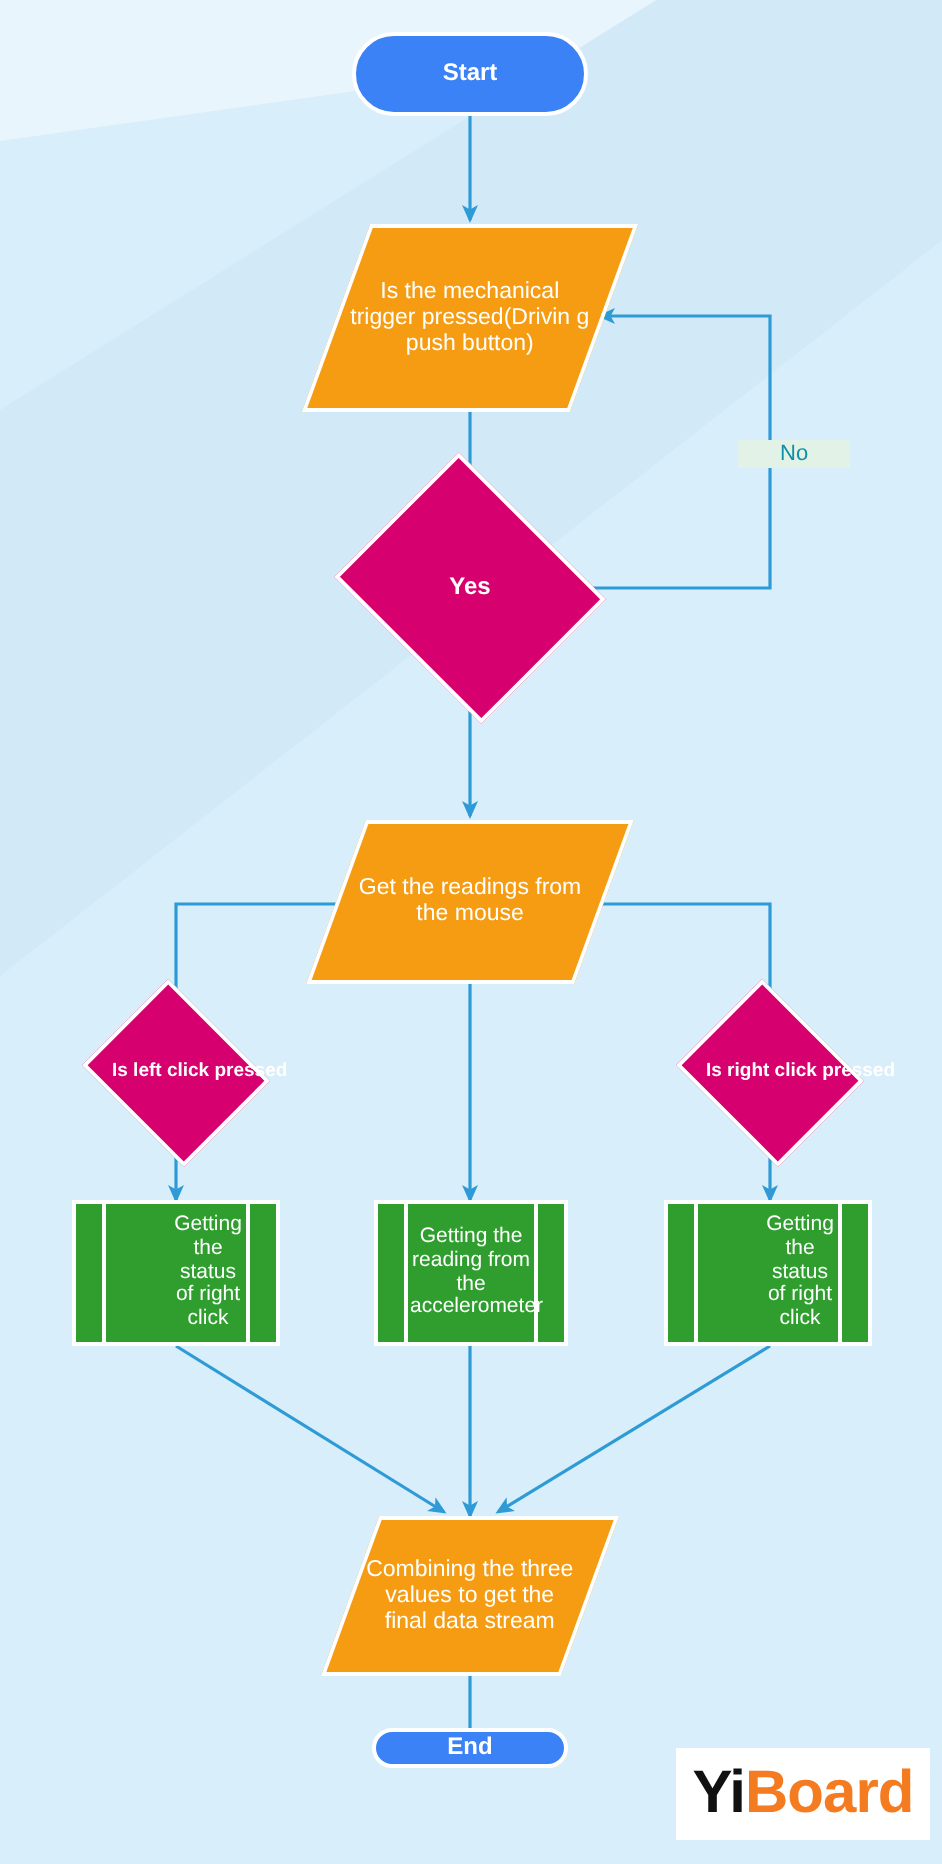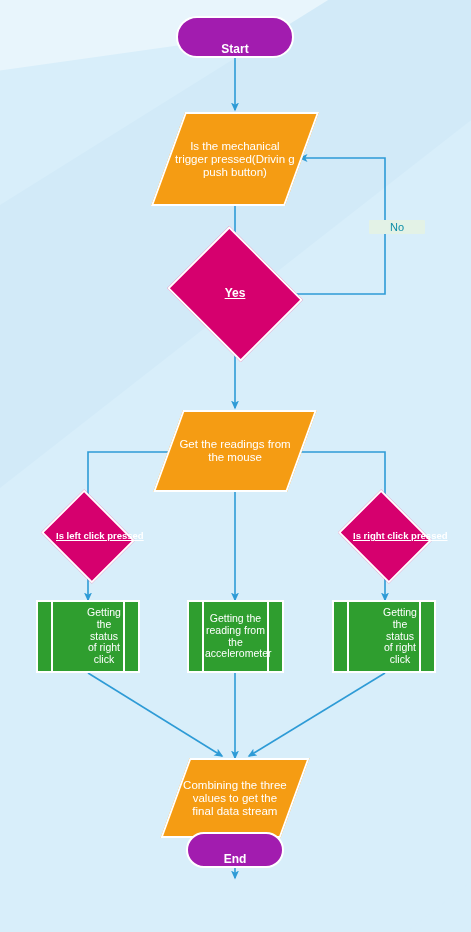--- a/index.html
+++ b/index.html
@@ -70,44 +70,42 @@
     justify-content: center;
   }
   .node .label {
     width: 100%;
     padding: 0 4px;
     box-sizing: border-box;
   }
 
   
   .terminator {
-    background: #a21caf;
+    background: #3b82f6;
     border-radius: 999px;
     border: 2px solid #ffffff;
     font-size: 12px;
     font-weight: 600;
-    align-items: flex-end;
   }
 
   
   .parallelogram {
     background: #f59c13;
     border: 2px solid #ffffff;
     font-size: 11.5px;
     transform: skewX(-20deg);
   }
   .parallelogram .label {
     transform: skewX(20deg);
   }
 
   
   .diamond {
     background: transparent;
     border: none;
-    text-decoration: underline;
   }
   .diamond .dia-shape {
     position: absolute;
     top: 0;
     left: 0;
     width: 100%;
     height: 100%;
     background: #d6006e;
     border: 2px solid #ffffff;
     box-sizing: border-box;
@@ -264,18 +262,22 @@
   <div class="node predefined" style="left:332px; top:600px; width:104px; height:73px;">
     <div class="bar left"></div>
     <div class="bar right"></div>
     <span class="label">Getting the status of right click</span>
   </div>
 
   <div class="node parallelogram" style="left:175px; top:758px; width:120px; height:80px;">
     <span class="label">Combining the three values to get the final data stream</span>
   </div>
 
-  <div class="node terminator" style="left:186px; top:832px; width:98px; height:36px;">
+  <div class="node terminator" style="left:186px; top:864px; width:98px; height:20px;">
     <span class="label">End</span>
   </div>
 
+  <div id="watermark" style="left:338px; top:874px; width:127px; height:46px;">
+    <span class="wm-yi">Yi</span>
+      <span class="wm-board">Board</span>
+  </div>
 
 </div>
 
 </body></html>

